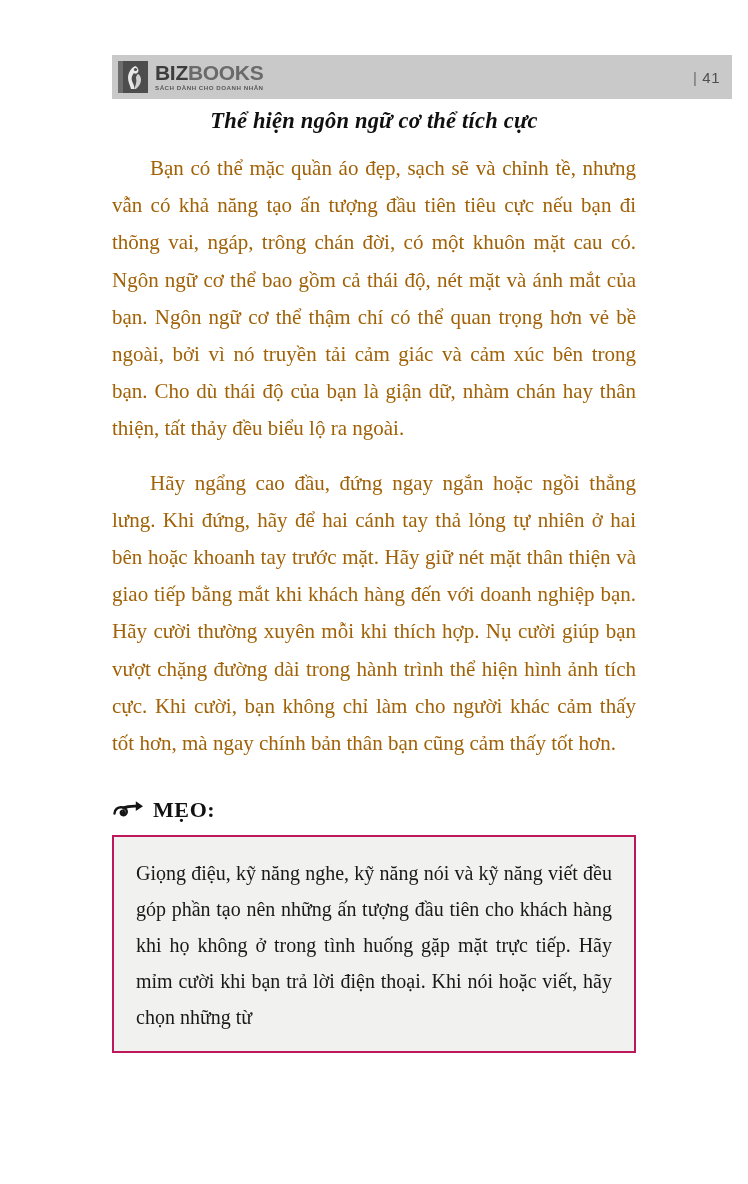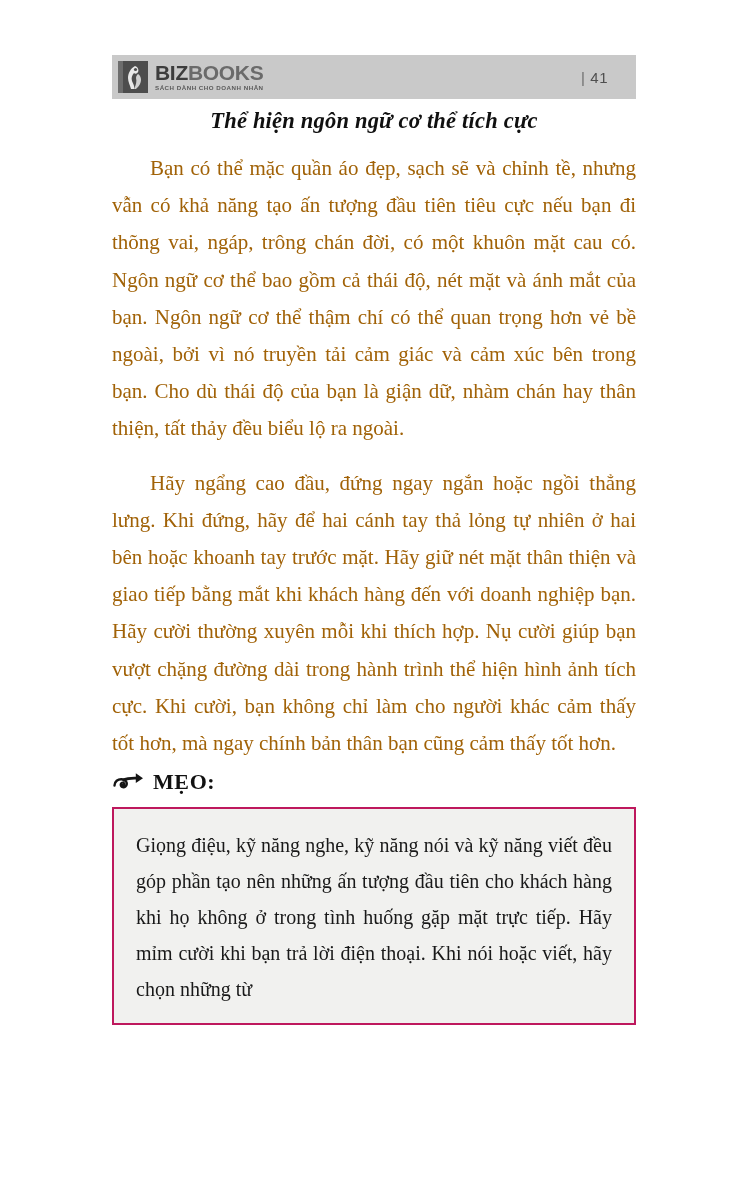--- a/index.html
+++ b/index.html
@@ -15,21 +15,21 @@
     overflow: hidden;
     font-family: "Liberation Serif", "DejaVu Serif", serif;
     color: #1b1b1b;
   }
 
   
   .header-bar {
     position: absolute;
     left: 112px;
     top: 55px;
-    width: 524px;
+    width: 620px;
     height: 44px;
     background: #c9c9c9;
     display: flex;
     align-items: center;
     box-sizing: border-box;
   }
   .logo-block {
     display: flex;
     align-items: center;
     margin-left: 6px;
@@ -75,21 +75,21 @@
     display: block;
     font-family: "Liberation Sans", "DejaVu Sans", sans-serif;
     font-size: 6.2px;
     font-weight: 700;
     letter-spacing: 0.5px;
     color: #5a5a5a;
     margin-top: 2px;
   }
   .page-number {
     margin-left: auto;
-    margin-right: 28px;
+    margin-right: 12px;
     font-family: "Liberation Sans", "DejaVu Sans", sans-serif;
     font-size: 15px;
     color: #4f4f4f;
     letter-spacing: 0.5px;
   }
   .page-number .bar {
     color: #6d6d6d;
     margin-right: 5px;
   }
 
@@ -117,21 +117,21 @@
     line-height: 37.2px;
     text-indent: 38px;
     color: #a16207;
   }
   p.para + p.para { margin-top: 17px; }
 
   
   .tip-heading {
     display: flex;
     align-items: center;
-    margin-top: 7px;
+    margin-top: 35px;
     margin-bottom: 12px;
     text-align: right;
   }
   .tip-icon {
     width: 34px;
     height: 22px;
     flex: none;
     margin-right: 7px;
   }
   .tip-label {

